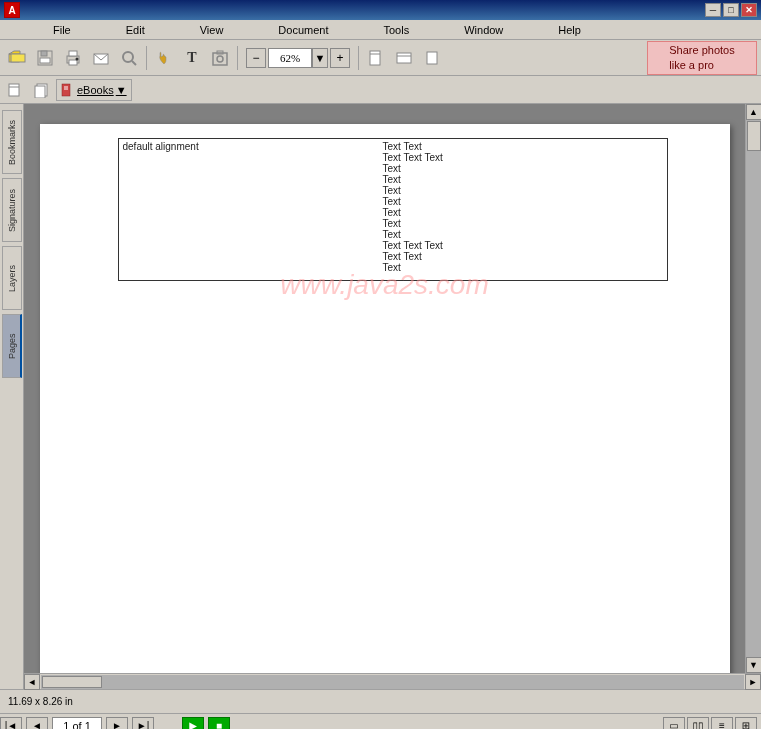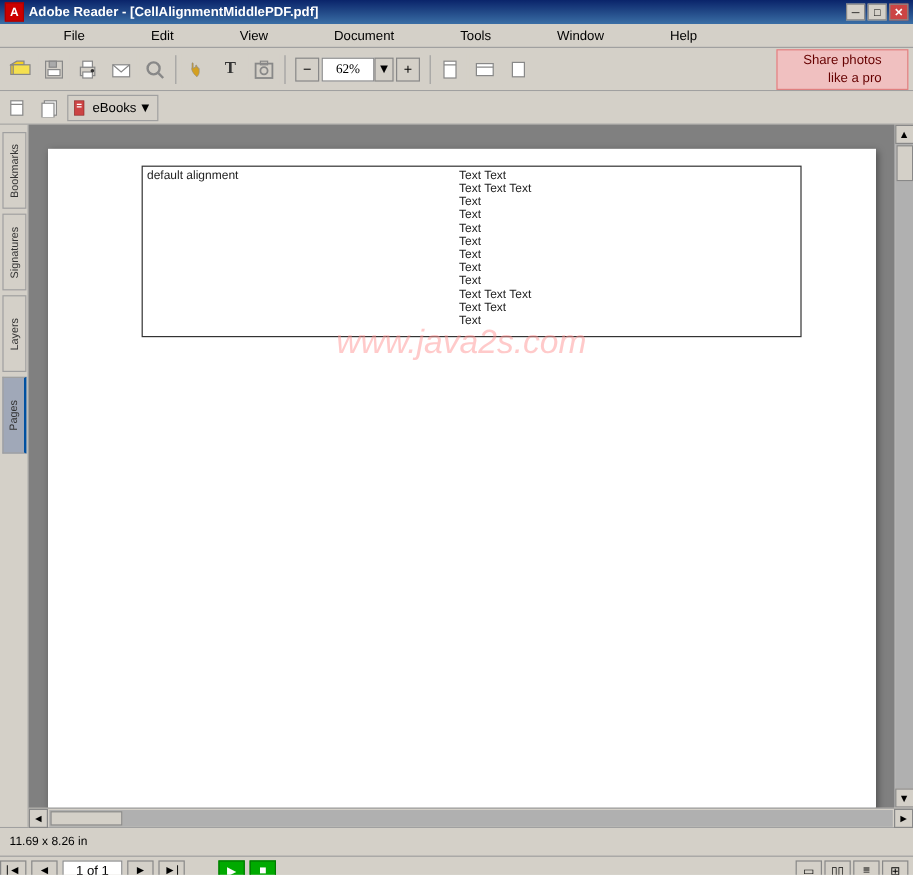--- a/index.html
+++ b/index.html
@@ -69,21 +69,21 @@
     .zoom-input { width: 44px; height: 20px; background: white; border: 1px solid #888; text-align: center; font-size: 11px; font-family: Liberation Serif, serif; }
     .zoom-dropdown { width: 16px; height: 20px; background: #d4d0c8; border: 1px solid #888; display: flex; align-items: center; justify-content: center; cursor: pointer; }
 
     
     #share-banner {
       background: #f0c0c0;
       border: 1px solid #e08080;
       height: 34px;
       margin-left: 4px;
       display: flex; align-items: center; justify-content: center;
-      text-align: right;
+      text-align: left;
       font-size: 11px;
       line-height: 1.3;
       color: #600;
       padding: 2px 6px;
       width: 110px;
       cursor: pointer;
     }
 
     
     #toolbar2 {
@@ -96,20 +96,21 @@
       border-bottom: 1px solid #a0a0a0;
     }
     .tb2-btn {
       width: 22px; height: 22px; background: #d4d0c8; border: 1px solid transparent;
       display: flex; align-items: center; justify-content: center; cursor: pointer; font-size: 12px;
     }
     .ebooks-btn {
       display: flex; align-items: center; gap: 2px; padding: 2px 4px;
       background: #d4d0c8; border: 1px solid #a0a0a0; cursor: pointer; font-size: 11px;
       height: 22px;
+      text-decoration: underline;
     }
 
     
     #sidepanel {
       width: 24px;
       background: #d4d0c8;
       border-right: 1px solid #a0a0a0;
       display: flex;
       flex-direction: column;
       align-items: center;
@@ -271,21 +272,20 @@
     .play-btn { width: 22px; height: 18px; background: #00aa00; border: 1px solid #007700; display: flex; align-items: center; justify-content: center; cursor: pointer; font-size: 10px; color: white; }
   </style>
 </head>
 <body>
 
 <div id="titlebar">
   <div id="titlebar-left">
     <div id="titlebar-icon">
       <span style="color:white; font-weight:bold; font-size:10px;">A</span>
     </div>
-    <span>Adobe Reader - [CellAlignmentMiddlePDF.pdf]</span>
   </div>
   <div id="titlebar-buttons">
     <div class="title-btn">─</div>
     <div class="title-btn">□</div>
     <div class="title-btn" style="background:#cc4444; color:white;">✕</div>
   </div>
 </div>
 
 <div id="menubar">
   <span class="menu-item">File</span>

